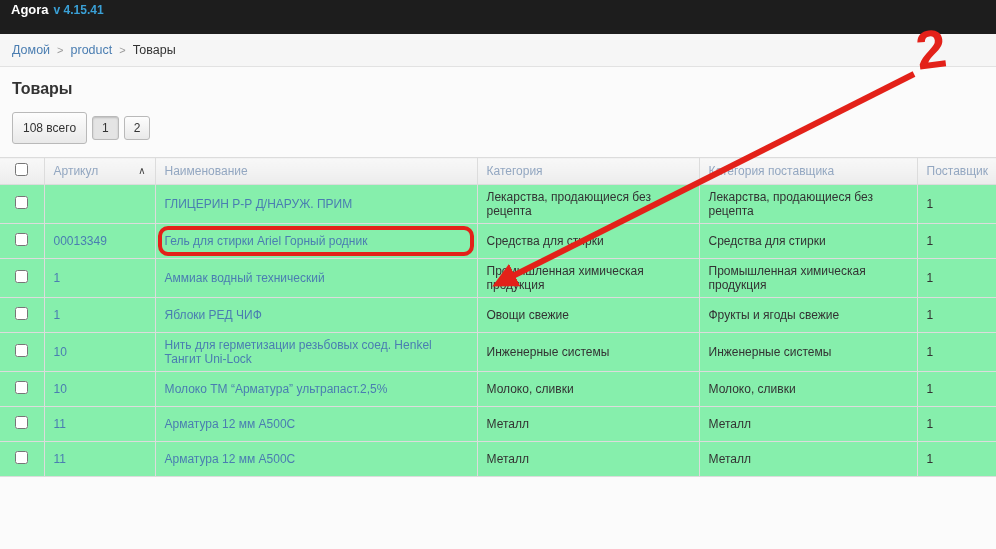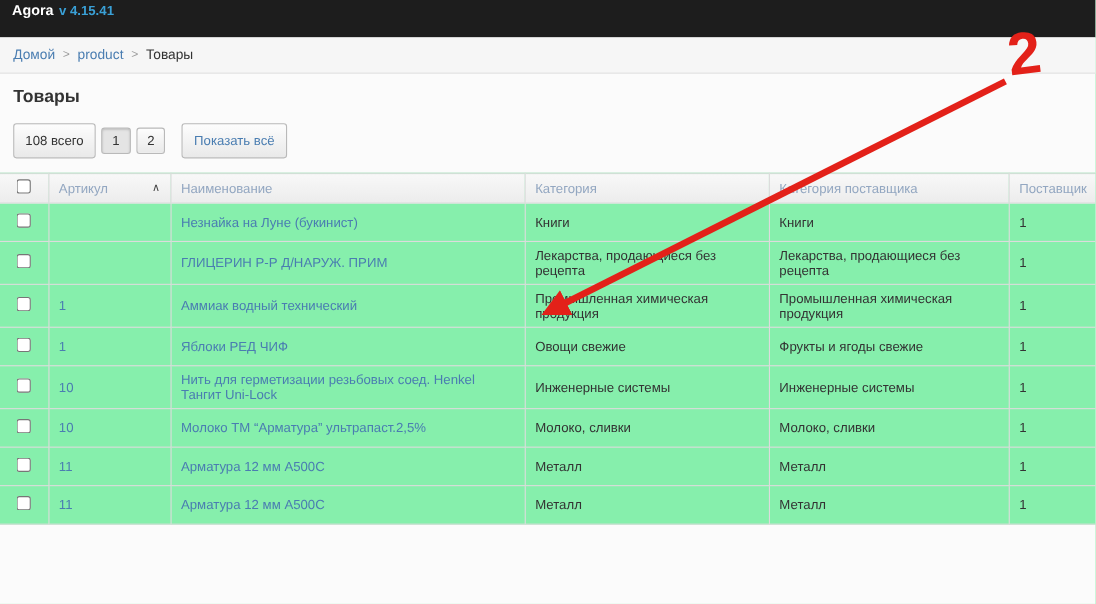--- a/index.html
+++ b/index.html
@@ -64,21 +64,20 @@
   <span class="crumb-sep">&gt;</span>
   <span class="crumb-current">Товары</span>
 </div>
 
 <div class="page-title">Товары</div>
 
 <div class="toolbar">
   <button class="btn">108 всего</button>
   <button class="btn page active">1</button>
   <button class="btn page">2</button>
-  <button class="btn showall">Показать всё</button>
 </div>
 
 <table>
   <colgroup>
     <col style="width:44px">
       <col style="width:111px">
       <col style="width:322px">
     <col style="width:222px">
       <col style="width:218px">
       <col style="width:79px">
@@ -95,31 +94,31 @@
       <th>Наименование</th>
       <th>Категория</th>
       <th>Категория поставщика</th>
       <th>Поставщик</th>
     </tr>
   </thead>
   <tbody>
       <tr>
         <td class="cell-check"><input type="checkbox" style=""></td>
         <td class="cell-sku"></td>
-        <td class="cell-name"><a class="link">Незнайка на Луне (букинист)</a></td>
-        <td>Книги</td>
-        <td>Книги</td>
+        <td class="cell-name"><a class="link">ГЛИЦЕРИН Р-Р Д/НАРУЖ. ПРИМ</a></td>
+        <td>Лекарства, продающиеся без рецепта</td>
+        <td>Лекарства, продающиеся без рецепта</td>
         <td>1</td>
       </tr>
       <tr>
         <td class="cell-check"><input type="checkbox" style=""></td>
-        <td class="cell-sku"></td>
-        <td class="cell-name"><a class="link">ГЛИЦЕРИН Р-Р Д/НАРУЖ. ПРИМ</a></td>
-        <td>Лекарства, продающиеся без рецепта</td>
-        <td>Лекарства, продающиеся без рецепта</td>
+        <td class="cell-sku"><a class="link">00013349</a></td>
+        <td class="cell-name"><a class="link">Гель для стирки Ariel Горный родник</a><span class="hl-rect"></span></td>
+        <td>Средства для стирки</td>
+        <td>Средства для стирки</td>
         <td>1</td>
       </tr>
       <tr>
         <td class="cell-check"><input type="checkbox" style=""></td>
         <td class="cell-sku"><a class="link">1</a></td>
         <td class="cell-name"><a class="link">Аммиак водный технический</a></td>
         <td>Промышленная химическая продукция</td>
         <td>Промышленная химическая продукция</td>
         <td>1</td>
       </tr>

